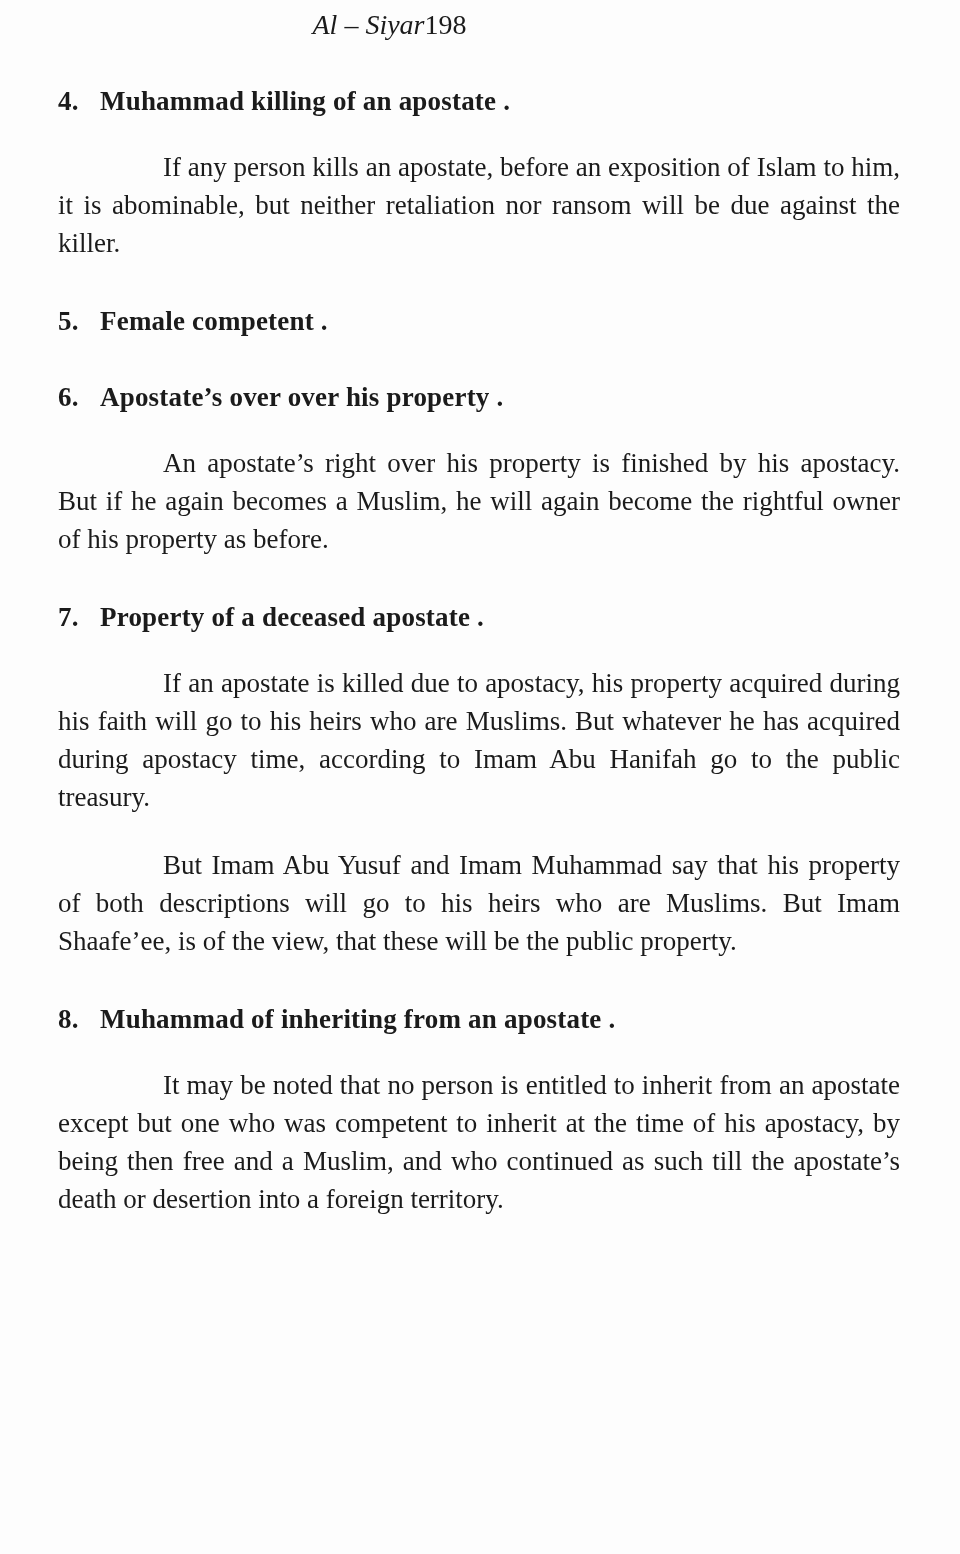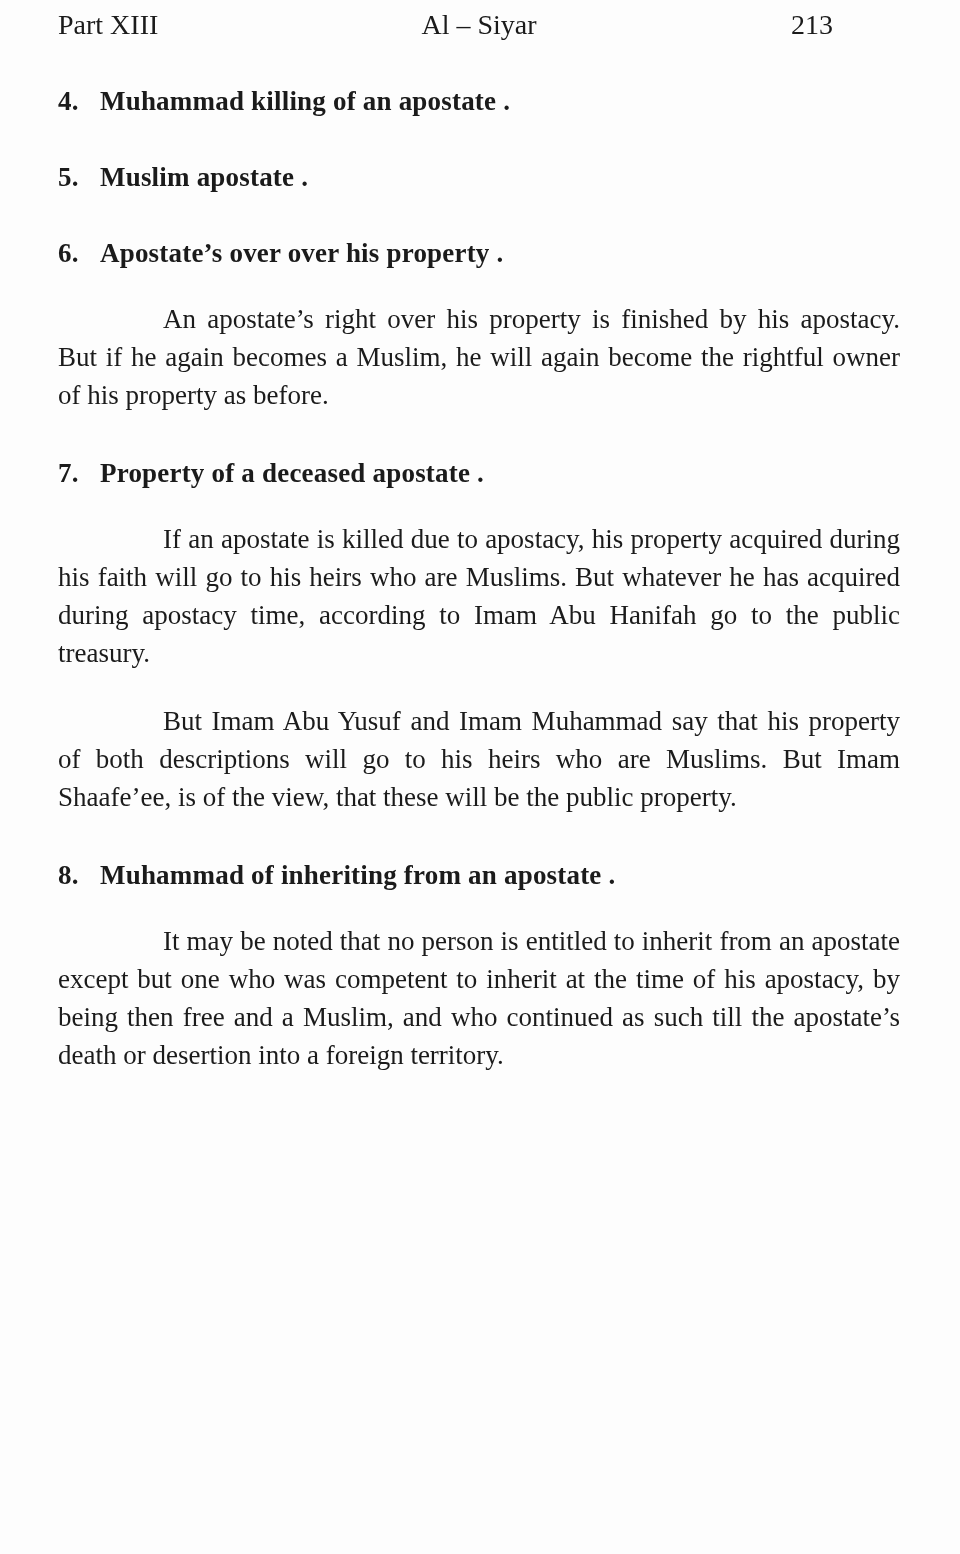--- a/index.html
+++ b/index.html
@@ -19,21 +19,21 @@
     overflow: hidden;
   }
   .page-header {
     display: grid;
     grid-template-columns: 1fr auto 1fr;
     align-items: baseline;
     font-size: 28px;
     line-height: 34px;
   }
   .header-left   { text-align: left; }
-  .header-center { text-align: left; }
+  .header-center { text-align: right; font-style: italic; }
   .header-right  { text-align: right; padding-right: 67px; }
 
   .section-heading {
     display: flex;
     margin-top: 42px;
     font-size: 27px;
     line-height: 34px;
     font-weight: bold;
     letter-spacing: 0.2px;
   }
@@ -47,37 +47,37 @@
     text-align: justify;
     text-indent: 105px;
   }
 </style>
 </head>
 <body>
 
 <div class="page">
 
   <div class="page-header">
-    <span class="header-left">Part XIII</span>
     <span class="header-center">Al – Siyar</span>
-    <span class="header-right">213</span>
+    <span class="header-right">198</span>
   </div>
 
   <main>
     <section class="section">
       <h2 class="section-heading">
         <span class="section-number">4.</span>
         <span class="section-title">Muhammad killing of an apostate .</span>
       </h2>
+    <p class="para">If any person kills an apostate, before an exposition of Islam to him, it is abominable, but neither retaliation nor ransom will be due against the killer.</p>
       </section>
 
     <section class="section">
       <h2 class="section-heading">
         <span class="section-number">5.</span>
-        <span class="section-title">Muslim apostate .</span>
+        <span class="section-title">Female competent .</span>
       </h2>
       </section>
 
     <section class="section">
       <h2 class="section-heading">
         <span class="section-number">6.</span>
         <span class="section-title">Apostate’s over over his property .</span>
       </h2>
     <p class="para">An apostate’s right over his property is finished by his apostacy. But if he again becomes a Muslim, he will again become the rightful owner of his property as before.</p>
       </section>

